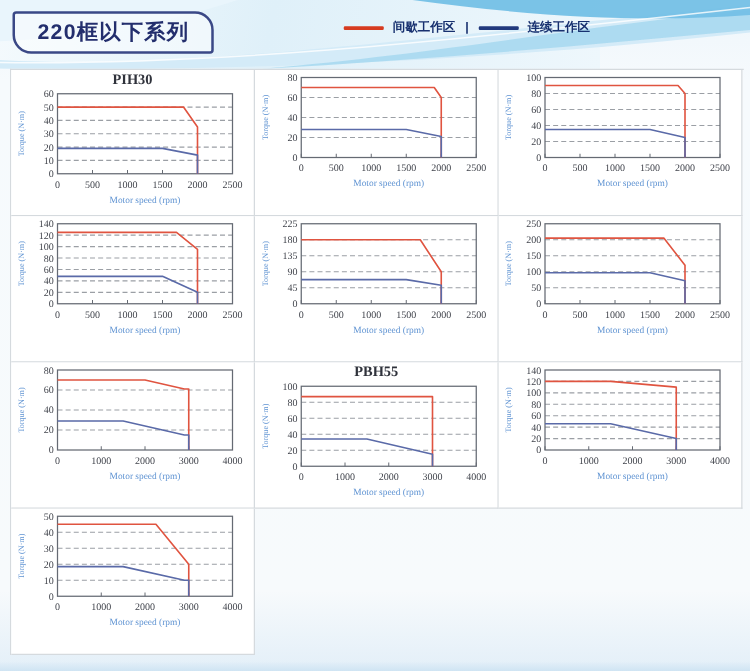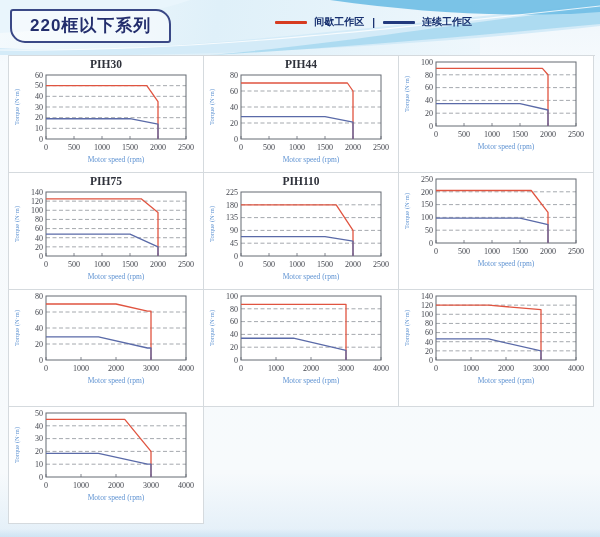--- a/index.html
+++ b/index.html
@@ -95,21 +95,20 @@
         <text x="33" y="28.133333333333336" text-anchor="end" class="tick">40</text>
         <text x="33" y="17.466666666666665" text-anchor="end" class="tick">50</text>
         <text x="33" y="6.8" text-anchor="end" class="tick">60</text>
         <polyline points="36.00,14.67 136.80,14.67 148.00,30.67 148.00,68.00" fill="none" stroke="#e05440" stroke-width="1.3" stroke-linejoin="round"></polyline>
         <polyline points="36.00,47.73 120.00,47.73 148.00,53.07 148.00,68.00" fill="none" stroke="#5a6aa8" stroke-width="1.3" stroke-linejoin="round"></polyline>
         <text x="106" y="91" text-anchor="middle" class="axis-label">Motor speed (rpm)</text>
         <text x="9" y="36" text-anchor="middle" class="axis-label-y" transform="rotate(-90 9 36)">Torque (N·m)</text>
       </svg>
     </div>
     <div class="cell">
-      <div class="chart-title">PIH44</div>
       <svg viewBox="0 0 193 98" width="193" height="98">
         <line x1="36" y1="52" x2="176" y2="52" stroke="#9b9fa5" stroke-width="0.9" stroke-dasharray="4 2.5"></line>
         <line x1="36" y1="36" x2="176" y2="36" stroke="#9b9fa5" stroke-width="0.9" stroke-dasharray="4 2.5"></line>
         <line x1="36" y1="20" x2="176" y2="20" stroke="#9b9fa5" stroke-width="0.9" stroke-dasharray="4 2.5"></line>
         <rect x="36" y="4" width="140" height="64" fill="none" stroke="#656a73" stroke-width="1"></rect>
         <line x1="36" y1="68" x2="36" y2="65" stroke="#656a73" stroke-width="0.8"></line>
         <text x="36" y="79" text-anchor="middle" class="tick">0</text>
         <line x1="64" y1="68" x2="64" y2="65" stroke="#656a73" stroke-width="0.8"></line>
         <text x="64" y="79" text-anchor="middle" class="tick">500</text>
         <line x1="92" y1="68" x2="92" y2="65" stroke="#656a73" stroke-width="0.8"></line>
@@ -156,21 +155,20 @@
         <text x="33" y="32.4" text-anchor="end" class="tick">60</text>
         <text x="33" y="19.599999999999998" text-anchor="end" class="tick">80</text>
         <text x="33" y="6.8" text-anchor="end" class="tick">100</text>
         <polyline points="36.00,10.40 142.40,10.40 148.00,16.80 148.00,68.00" fill="none" stroke="#e05440" stroke-width="1.3" stroke-linejoin="round"></polyline>
         <polyline points="36.00,45.60 120.00,45.60 148.00,52.00 148.00,68.00" fill="none" stroke="#5a6aa8" stroke-width="1.3" stroke-linejoin="round"></polyline>
         <text x="106" y="91" text-anchor="middle" class="axis-label">Motor speed (rpm)</text>
         <text x="9" y="36" text-anchor="middle" class="axis-label-y" transform="rotate(-90 9 36)">Torque (N·m)</text>
       </svg>
     </div>
     <div class="cell">
-      <div class="chart-title">PIH75</div>
       <svg viewBox="0 0 193 98" width="193" height="98">
         <line x1="36" y1="58.85714285714286" x2="176" y2="58.85714285714286" stroke="#9b9fa5" stroke-width="0.9" stroke-dasharray="4 2.5"></line>
         <line x1="36" y1="49.714285714285715" x2="176" y2="49.714285714285715" stroke="#9b9fa5" stroke-width="0.9" stroke-dasharray="4 2.5"></line>
         <line x1="36" y1="40.57142857142857" x2="176" y2="40.57142857142857" stroke="#9b9fa5" stroke-width="0.9" stroke-dasharray="4 2.5"></line>
         <line x1="36" y1="31.42857142857143" x2="176" y2="31.42857142857143" stroke="#9b9fa5" stroke-width="0.9" stroke-dasharray="4 2.5"></line>
         <line x1="36" y1="22.285714285714285" x2="176" y2="22.285714285714285" stroke="#9b9fa5" stroke-width="0.9" stroke-dasharray="4 2.5"></line>
         <line x1="36" y1="13.142857142857146" x2="176" y2="13.142857142857146" stroke="#9b9fa5" stroke-width="0.9" stroke-dasharray="4 2.5"></line>
         <rect x="36" y="4" width="140" height="64" fill="none" stroke="#656a73" stroke-width="1"></rect>
         <line x1="36" y1="68" x2="36" y2="65" stroke="#656a73" stroke-width="0.8"></line>
         <text x="36" y="79" text-anchor="middle" class="tick">0</text>
@@ -192,21 +190,20 @@
         <text x="33" y="25.085714285714285" text-anchor="end" class="tick">100</text>
         <text x="33" y="15.942857142857147" text-anchor="end" class="tick">120</text>
         <text x="33" y="6.8" text-anchor="end" class="tick">140</text>
         <polyline points="36.00,10.86 131.20,10.86 148.00,24.57 148.00,68.00" fill="none" stroke="#e05440" stroke-width="1.3" stroke-linejoin="round"></polyline>
         <polyline points="36.00,46.06 120.00,46.06 148.00,58.86 148.00,68.00" fill="none" stroke="#5a6aa8" stroke-width="1.3" stroke-linejoin="round"></polyline>
         <text x="106" y="91" text-anchor="middle" class="axis-label">Motor speed (rpm)</text>
         <text x="9" y="36" text-anchor="middle" class="axis-label-y" transform="rotate(-90 9 36)">Torque (N·m)</text>
       </svg>
     </div>
     <div class="cell">
-      <div class="chart-title">PIH110</div>
       <svg viewBox="0 0 193 98" width="193" height="98">
         <line x1="36" y1="55.2" x2="176" y2="55.2" stroke="#9b9fa5" stroke-width="0.9" stroke-dasharray="4 2.5"></line>
         <line x1="36" y1="42.4" x2="176" y2="42.4" stroke="#9b9fa5" stroke-width="0.9" stroke-dasharray="4 2.5"></line>
         <line x1="36" y1="29.6" x2="176" y2="29.6" stroke="#9b9fa5" stroke-width="0.9" stroke-dasharray="4 2.5"></line>
         <line x1="36" y1="16.799999999999997" x2="176" y2="16.799999999999997" stroke="#9b9fa5" stroke-width="0.9" stroke-dasharray="4 2.5"></line>
         <rect x="36" y="4" width="140" height="64" fill="none" stroke="#656a73" stroke-width="1"></rect>
         <line x1="36" y1="68" x2="36" y2="65" stroke="#656a73" stroke-width="0.8"></line>
         <text x="36" y="79" text-anchor="middle" class="tick">0</text>
         <line x1="64" y1="68" x2="64" y2="65" stroke="#656a73" stroke-width="0.8"></line>
         <text x="64" y="79" text-anchor="middle" class="tick">500</text>
@@ -282,20 +279,21 @@
         <text x="33" y="38.8" text-anchor="end" class="tick">40</text>
         <text x="33" y="22.8" text-anchor="end" class="tick">60</text>
         <text x="33" y="6.8" text-anchor="end" class="tick">80</text>
         <polyline points="36.00,12.00 106.00,12.00 137.50,19.20 141.00,19.20 141.00,68.00" fill="none" stroke="#e05440" stroke-width="1.3" stroke-linejoin="round"></polyline>
         <polyline points="36.00,44.80 88.50,44.80 137.50,56.00 141.00,56.00 141.00,68.00" fill="none" stroke="#5a6aa8" stroke-width="1.3" stroke-linejoin="round"></polyline>
         <text x="106" y="91" text-anchor="middle" class="axis-label">Motor speed (rpm)</text>
         <text x="9" y="36" text-anchor="middle" class="axis-label-y" transform="rotate(-90 9 36)">Torque (N·m)</text>
       </svg>
     </div>
     <div class="cell">
+      <div class="chart-title">PBH55</div>
       <svg viewBox="0 0 193 98" width="193" height="98">
         <line x1="36" y1="55.2" x2="176" y2="55.2" stroke="#9b9fa5" stroke-width="0.9" stroke-dasharray="4 2.5"></line>
         <line x1="36" y1="42.4" x2="176" y2="42.4" stroke="#9b9fa5" stroke-width="0.9" stroke-dasharray="4 2.5"></line>
         <line x1="36" y1="29.6" x2="176" y2="29.6" stroke="#9b9fa5" stroke-width="0.9" stroke-dasharray="4 2.5"></line>
         <line x1="36" y1="16.799999999999997" x2="176" y2="16.799999999999997" stroke="#9b9fa5" stroke-width="0.9" stroke-dasharray="4 2.5"></line>
         <rect x="36" y="4" width="140" height="64" fill="none" stroke="#656a73" stroke-width="1"></rect>
         <line x1="36" y1="68" x2="36" y2="65" stroke="#656a73" stroke-width="0.8"></line>
         <text x="36" y="79" text-anchor="middle" class="tick">0</text>
         <line x1="71" y1="68" x2="71" y2="65" stroke="#656a73" stroke-width="0.8"></line>
         <text x="71" y="79" text-anchor="middle" class="tick">1000</text>

